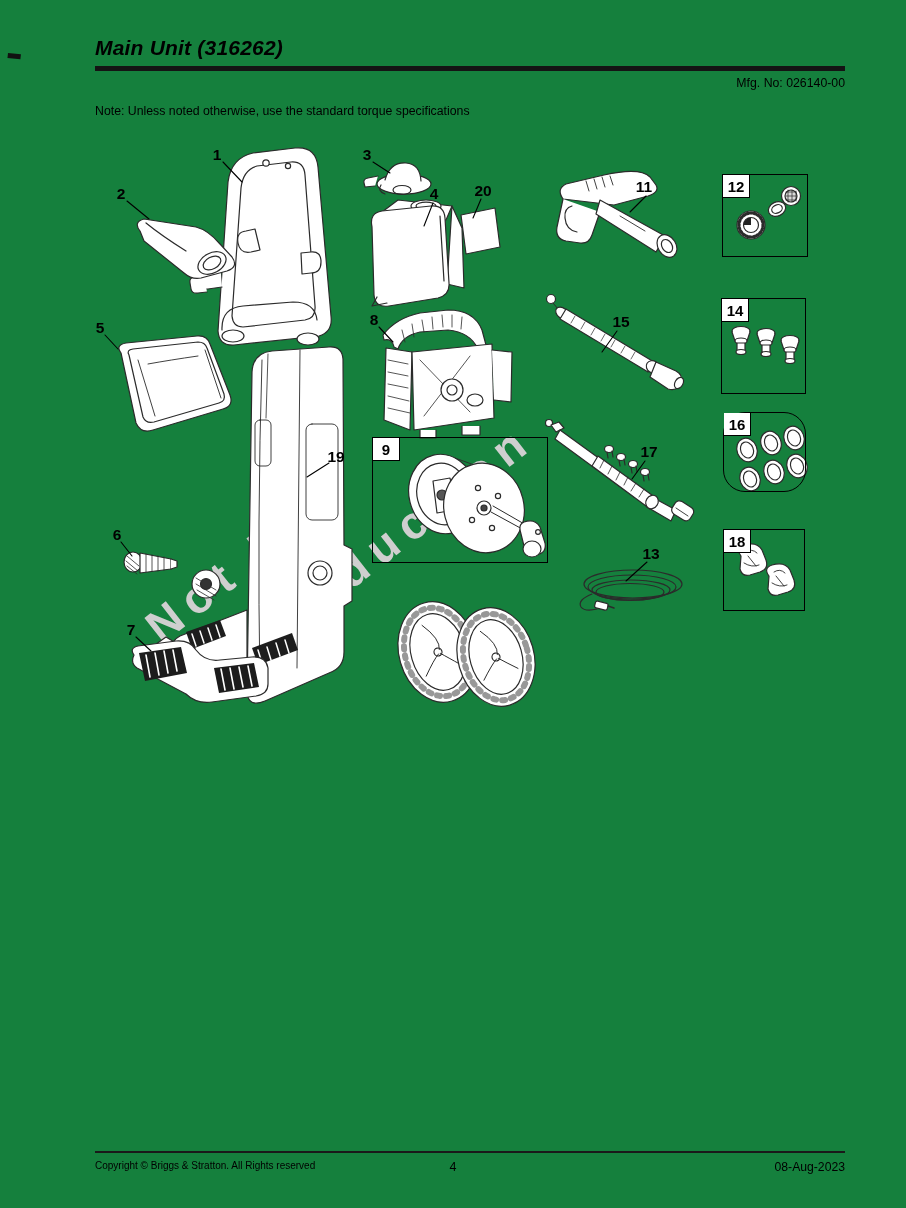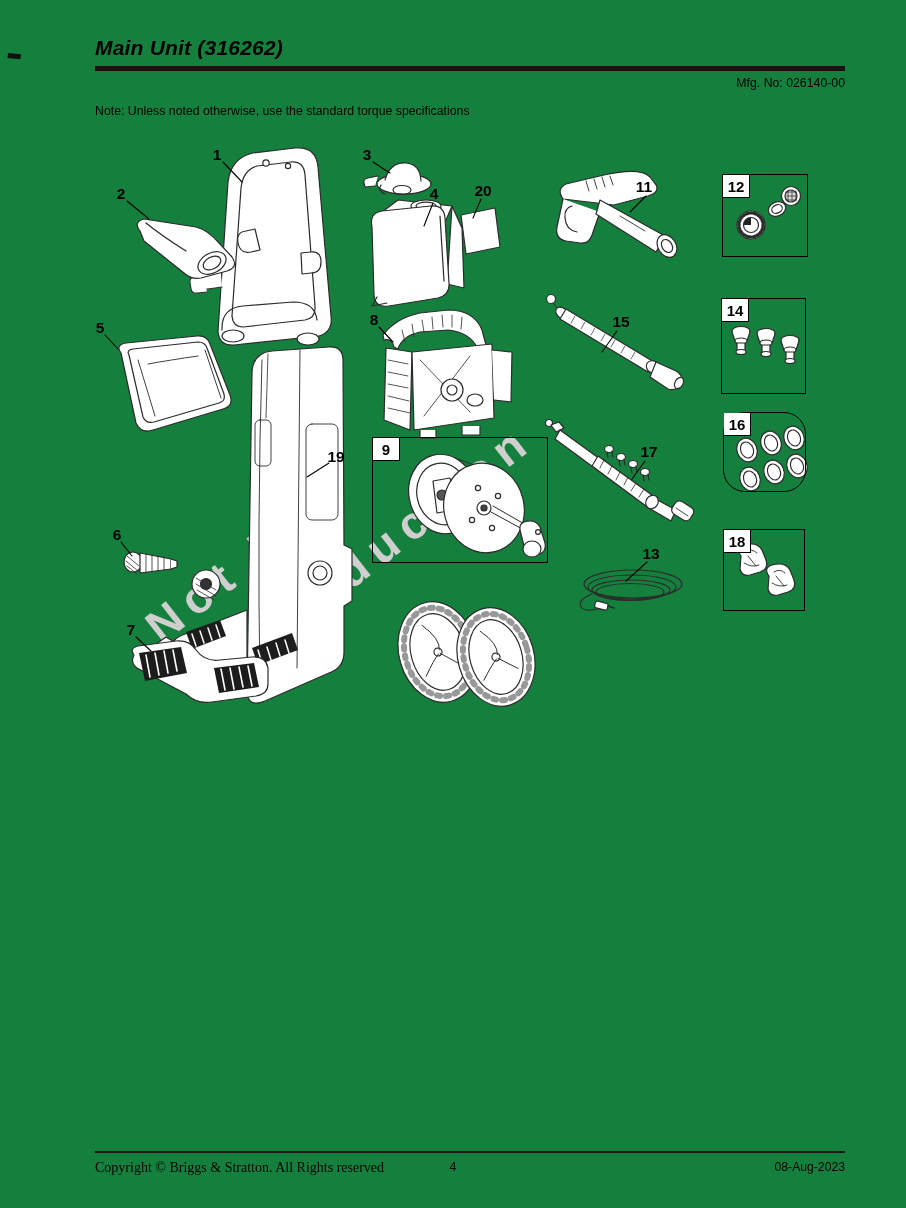--- a/index.html
+++ b/index.html
@@ -8,21 +8,21 @@
     font-family:"Liberation Sans",sans-serif;color:#000;overflow:hidden;
     margin:0 auto;
   }
   
   .hdr-title{position:absolute;left:95px;top:36px;font-size:21px;font-weight:bold;font-style:italic;letter-spacing:.2px;}
   .hdr-rule{position:absolute;left:95px;top:66px;width:750px;height:5px;background:#141414;}
   .hdr-note{position:absolute;left:95px;top:76px;font-size:12.3px;margin-top:28px;}
   .hdr-mfg{position:absolute;right:61px;top:76px;font-size:12.3px;}
   
   .ftr-rule{position:absolute;left:95px;top:1151px;width:750px;height:2px;background:#1a1a1a;}
-  .ftr-copy{position:absolute;left:95px;top:1160px;font-size:14px;font-family:Liberation Serif, serif;}
+  .ftr-copy{position:absolute;left:95px;top:1160px;font-size:10px;}
   .ftr-page{position:absolute;left:0;top:1160px;width:906px;text-align:center;font-size:12.5px;}
   .ftr-date{position:absolute;right:61px;top:1160px;font-size:12.2px;}
   
   .watermark{
     position:absolute;left:115px;top:415px;width:560px;
     transform:rotate(-38deg);
     font-size:46px;line-height:74px;font-weight:bold;letter-spacing:10px;
     color:#cfcfcf;z-index:0;white-space:nowrap;
   }
   

